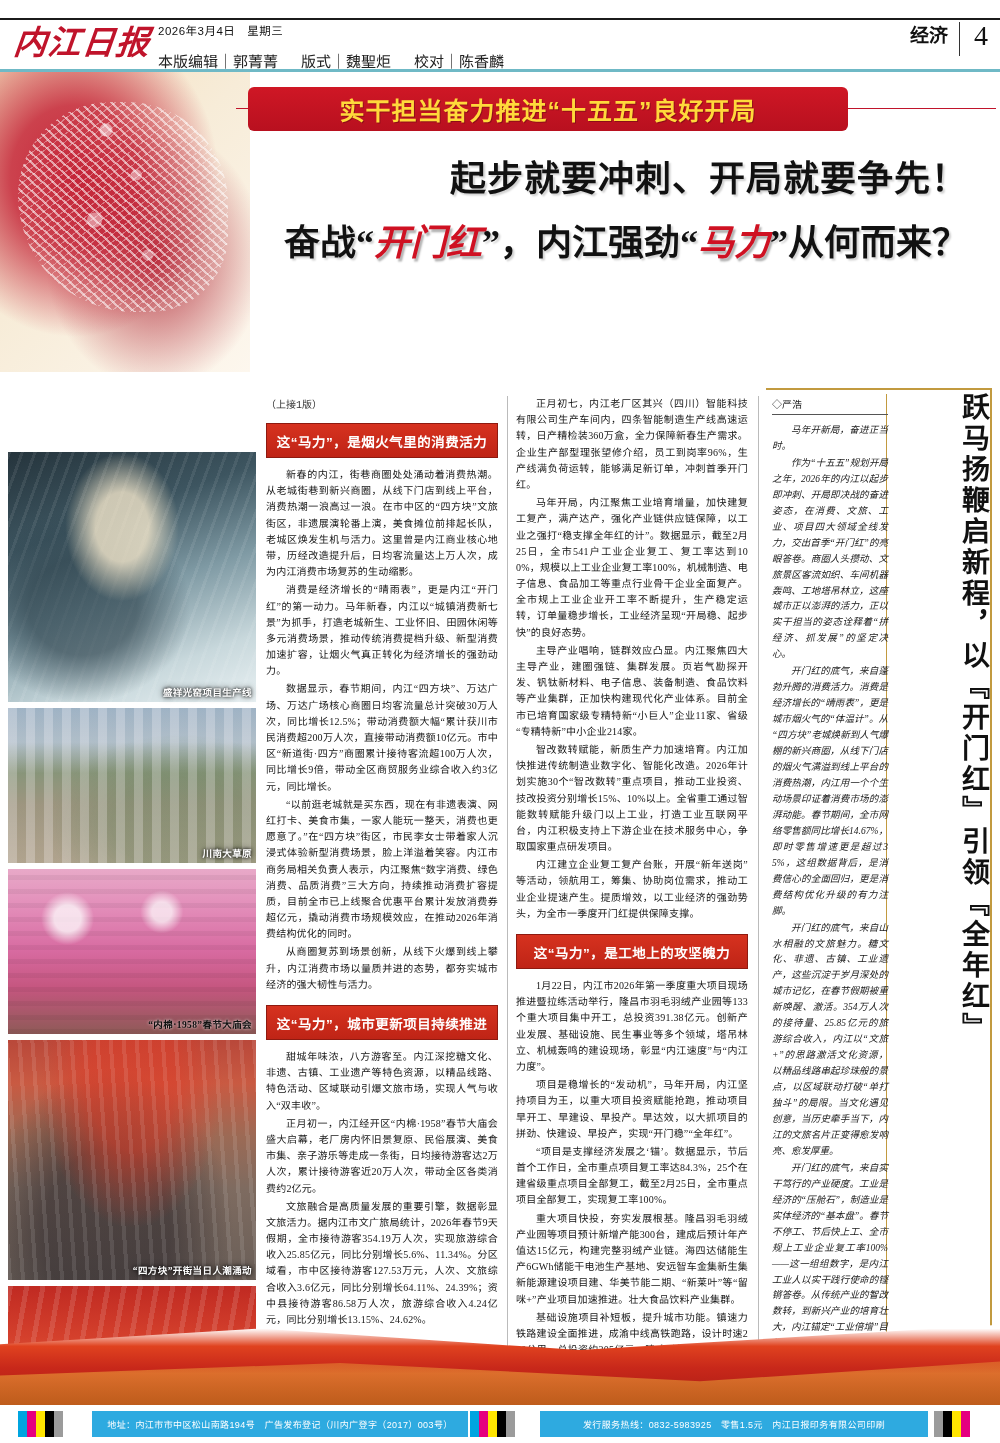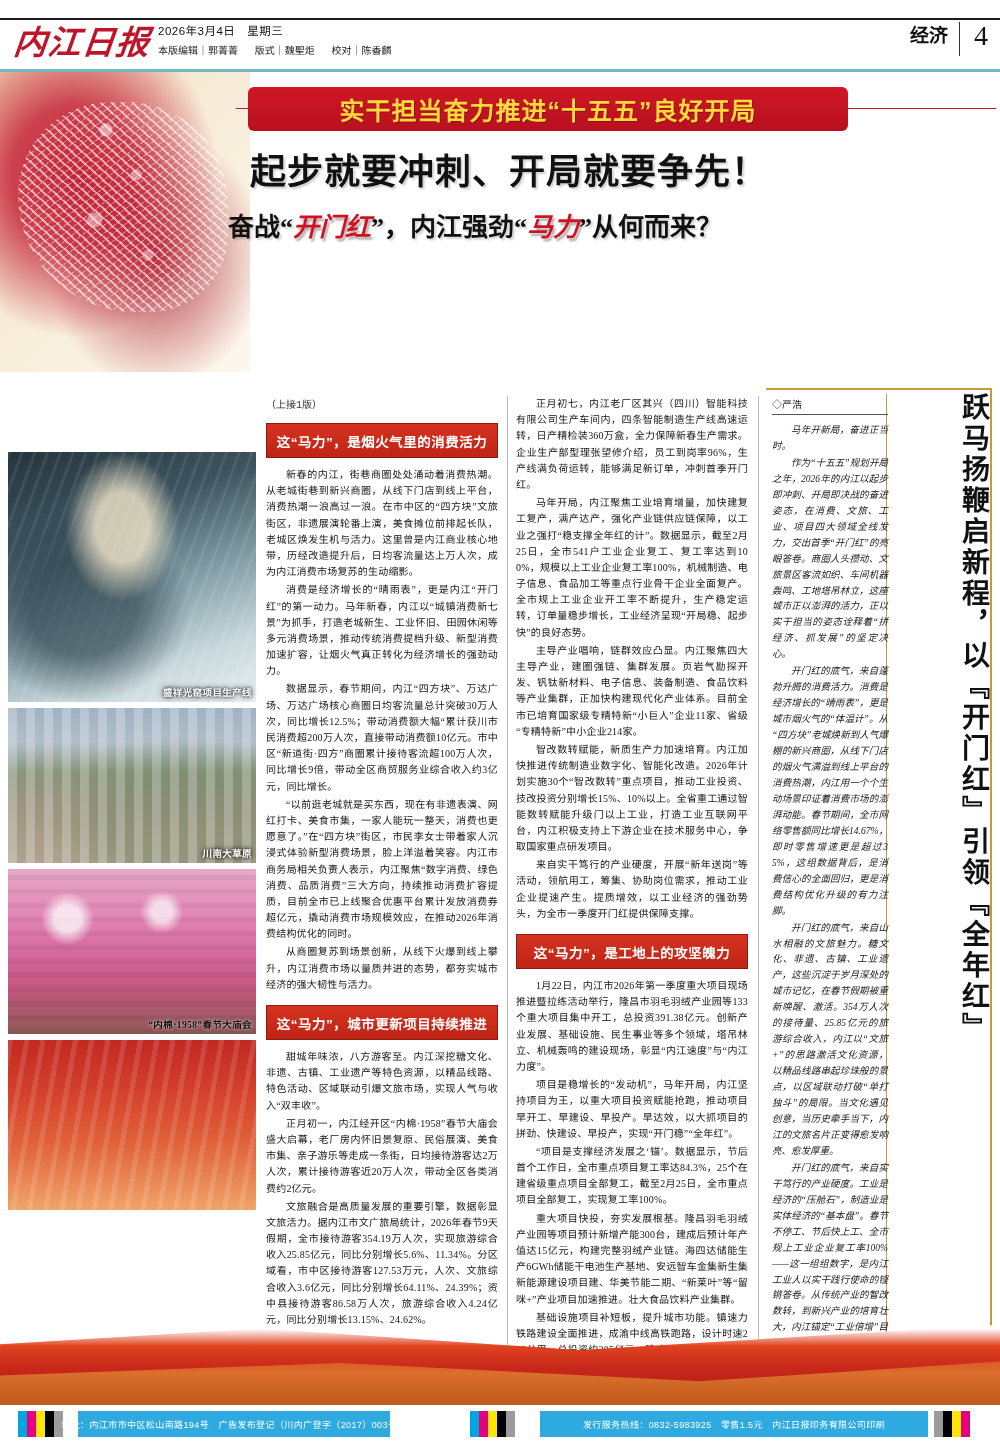--- a/index.html
+++ b/index.html
@@ -36,22 +36,22 @@
     letter-spacing: 1px; font-style: italic;
     line-height: 42px; white-space: nowrap;
     transform: skewX(-6deg);
   }
   .mast-meta { position: absolute; left: 158px; top: 22px; }
   .mast-date {
     font-size: 11.5px; color: #111; letter-spacing: .5px;
     font-family: "Liberation Sans", sans-serif; white-space: nowrap;
   }
   .mast-credits {
-    font-size: 10px; color: #222; margin-top: 4px;
-    font-family: Liberation Sans, sans-serif; white-space: nowrap;
+    font-size: 15px; color: #222; margin-top: 12px;
+    font-family: Liberation Mono, monospace; white-space: nowrap;
   }
   .mast-credits span { margin-right: 14px; }
   .mast-section {
     position: absolute; right: 52px; top: 20px;
     font-size: 19px; font-weight: bold; color: #111;
     font-family: "Liberation Serif", serif;
   }
   .mast-divider {
     position: absolute; right: 40px; top: 22px;
     width: 1px; height: 34px; background: #333;
@@ -113,29 +113,29 @@
     text-shadow: 1px 1px 0 rgba(0,0,0,.25);
     text-align: center;
   }
   .banner-rule-l, .banner-rule-r {
     position: absolute; top: 36px; height: 1px; background: #c0142b;
   }
   .banner-rule-l { left: 236px; width: 14px; }
   .banner-rule-r { left: 846px; width: 150px; }
 
   
-  .headline-block { position: absolute; left: 228px; top: 70px; width: 740px; }
+  .headline-block { position: absolute; left: 228px; top: 77px; width: 740px; text-align: right; }
   .headline-1 {
     font-size: 36px; font-weight: bold; color: #111; letter-spacing: 1px;
     font-family: "Liberation Serif", serif; white-space: nowrap;
     text-shadow: 2px 2px 2px rgba(0,0,0,.18);
     margin-left: 22px;
   }
   .headline-2 {
-    font-size: 26px; font-weight: bold; color: #111; letter-spacing: 0;
+    font-size: 36px; font-weight: bold; color: #111; letter-spacing: 0;
     font-family: "Liberation Serif", serif; white-space: nowrap;
     margin-top: 12px;
     text-shadow: 2px 2px 2px rgba(0,0,0,.18);
   }
   .hl-red {
     color: #cf1122; font-style: italic;
     text-shadow: 2px 3px 2px rgba(0,0,0,.3);
   }
 
   
@@ -315,21 +315,21 @@
   .marks-c { left: 934px; }
   .foot-bar {
     position: absolute; top: 6px; height: 26px;
     background: #2eaae0;
     display: flex; align-items: center; justify-content: center;
   }
   .foot-bar span {
     font-size: 9px; color: #fff; letter-spacing: .4px; white-space: nowrap;
     font-family: "Liberation Sans", sans-serif;
   }
-  .foot-left { left: 78px; width: 312px; }
+  .foot-left { left: 92px; width: 376px; }
   .foot-right { left: 540px; width: 388px; }
 </style>
 </head>
 <body>
 
 <div class="masthead">
   <div class="masthead-rule-top"></div>
 
   <div class="logo-wrap">
     <div class="logo-text">内江日报</div>
@@ -379,20 +379,24 @@
       </div>
       <div class="photo-box">
         <div class="photo-frame ph2"></div>
         <div class="photo-caption">川南大草原</div>
       </div>
       <div class="photo-box">
         <div class="photo-frame ph3"></div>
         <div class="photo-caption dark">“内棉·1958”春节大庙会</div>
       </div>
       <div class="photo-box">
+        <div class="photo-frame ph4"></div>
+        <div class="photo-caption">“四方块”开街当日人潮涌动</div>
+      </div>
+      <div class="photo-box">
         <div class="photo-frame ph5"></div>
       </div>
     </div>
 
     <div class="col col-1">
       <div class="continued">（上接1版）</div>
 
       <div class="sec-head">这“马力”，是烟火气里的消费活力</div>
       <p class="body">新春的内江，街巷商圈处处涌动着消费热潮。从老城街巷到新兴商圈，从线下门店到线上平台，消费热潮一浪高过一浪。在市中区的“四方块”文旅街区，非遗展演轮番上演，美食摊位前排起长队，老城区焕发生机与活力。这里曾是内江商业核心地带，历经改造提升后，日均客流量达上万人次，成为内江消费市场复苏的生动缩影。</p>
       <p class="body">消费是经济增长的“晴雨表”，更是内江“开门红”的第一动力。马年新春，内江以“城镇消费新七景”为抓手，打造老城新生、工业怀旧、田园休闲等多元消费场景，推动传统消费提档升级、新型消费加速扩容，让烟火气真正转化为经济增长的强劲动力。</p>
@@ -405,21 +409,21 @@
       <p class="body">正月初一，内江经开区“内棉·1958”春节大庙会盛大启幕，老厂房内怀旧景复原、民俗展演、美食市集、亲子游乐等走成一条街，日均接待游客达2万人次，累计接待游客近20万人次，带动全区各类消费约2亿元。</p>
       <p class="body">文旅融合是高质量发展的重要引擎，数据彰显文旅活力。据内江市文广旅局统计，2026年春节9天假期，全市接待游客354.19万人次，实现旅游综合收入25.85亿元，同比分别增长5.6%、11.34%。分区域看，市中区接待游客127.53万元，人次、文旅综合收入3.6亿元，同比分别增长64.11%、24.39%；资中县接待游客86.58万人次，旅游综合收入4.24亿元，同比分别增长13.15%、24.62%。</p>
 
     </div>
 
     <div class="col col-2">
       <p class="body">正月初七，内江老厂区其兴（四川）智能科技有限公司生产车间内，四条智能制造生产线高速运转，日产精检装360万盒，全力保障新春生产需求。企业生产部型理张望修介绍，员工到岗率96%，生产线满负荷运转，能够满足新订单，冲刺首季开门红。</p>
       <p class="body">马年开局，内江聚焦工业培育增量，加快建复工复产，满产达产，强化产业链供应链保障，以工业之强打“稳支撑全年红的计”。数据显示，截至2月25日，全市541户工业企业复工、复工率达到100%，规模以上工业企业复工率100%，机械制造、电子信息、食品加工等重点行业骨干企业全面复产。全市规上工业企业开工率不断提升，生产稳定运转，订单量稳步增长，工业经济呈现“开局稳、起步快”的良好态势。</p>
       <p class="body">主导产业唱响，链群效应凸显。内江聚焦四大主导产业，建圈强链、集群发展。页岩气勘探开发、钒钛新材料、电子信息、装备制造、食品饮料等产业集群，正加快构建现代化产业体系。目前全市已培育国家级专精特新“小巨人”企业11家、省级“专精特新”中小企业214家。</p>
       <p class="body">智改数转赋能，新质生产力加速培育。内江加快推进传统制造业数字化、智能化改造。2026年计划实施30个“智改数转”重点项目，推动工业投资、技改投资分别增长15%、10%以上。全省重工通过智能数转赋能升级门以上工业，打造工业互联网平台，内江积极支持上下游企业在技术服务中心，争取国家重点研发项目。</p>
-      <p class="body">来自实干笃行的产业硬度，开展“新年送岗”等活动，领航用工，筹集、协助岗位需求，推动工业企业提速产生。提质增效，以工业经济的强劲势头，为全市一季度开门红提供保障支撑。</p>
+      <p class="body">内江建立企业复工复产台账，开展“新年送岗”等活动，领航用工，筹集、协助岗位需求，推动工业企业提速产生。提质增效，以工业经济的强劲势头，为全市一季度开门红提供保障支撑。</p>
 
       <div class="sec-head">这“马力”，是工地上的攻坚魄力</div>
       <p class="body">1月22日，内江市2026年第一季度重大项目现场推进暨拉练活动举行，隆昌市羽毛羽绒产业园等133个重大项目集中开工，总投资391.38亿元。创新产业发展、基础设施、民生事业等多个领域，塔吊林立、机械轰鸣的建设现场，彰显“内江速度”与“内江力度”。</p>
       <p class="body">项目是稳增长的“发动机”，马年开局，内江坚持项目为王，以重大项目投资赋能抢跑，推动项目早开工、早建设、早投产。早达效，以大抓项目的拼劲、快建设、早投产，实现“开门稳”“全年红”。</p>
       <p class="body">“项目是支撑经济发展之‘锚’。数据显示，节后首个工作日，全市重点项目复工率达84.3%，25个在建省级重点项目全部复工，截至2月25日，全市重点项目全部复工，实现复工率100%。</p>
       <p class="body">重大项目快投，夯实发展根基。隆昌羽毛羽绒产业园等项目预计新增产能300台，建成后预计年产值达15亿元，构建完整羽绒产业链。海四达储能生产6GWh储能干电池生产基地、安远智车金集新生集新能源建设项目建、华美节能二期、“新莱叶”等“留咪+”产业项目加速推进。壮大食品饮料产业集群。</p>
       <p class="body">基础设施项目补短板，提升城市功能。镇速力铁路建设全面推进，成渝中线高铁跑路，设计时速250公里，总投资约205亿元。建成后将为渝内江高效发展。提升城市公共服务水平，城市更新项目持续推进，2025年完成投资56.45亿元，改造老旧小区87个，2026年一体推进城市体检和风貌提升，建成一批民生项目，提高城市韧性。</p>
 
     </div>
 

